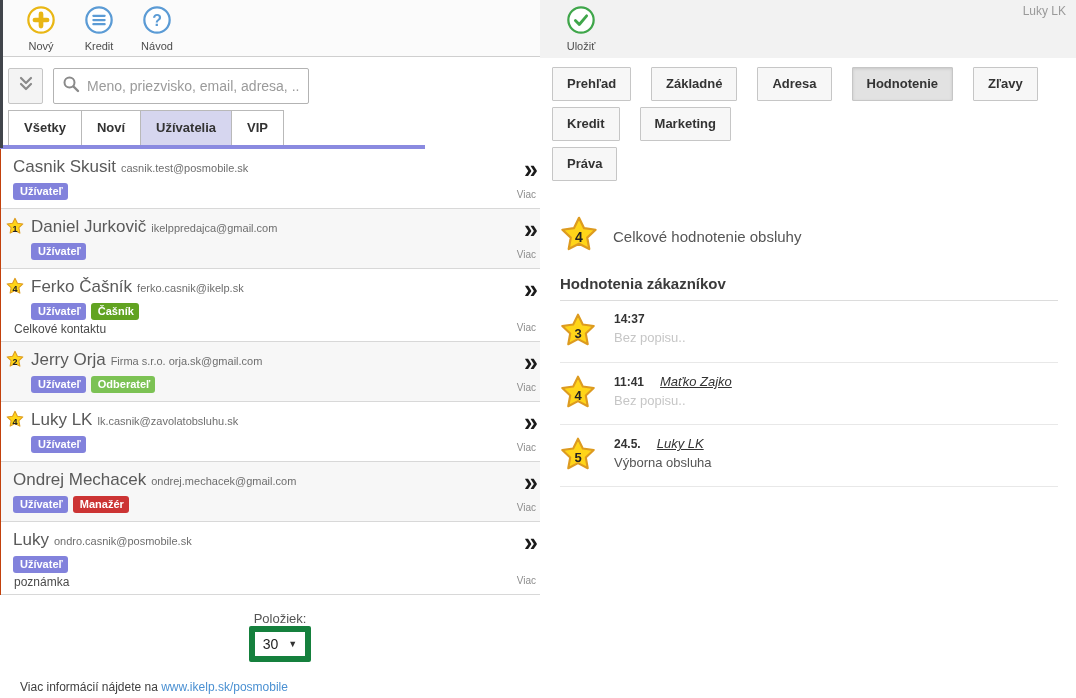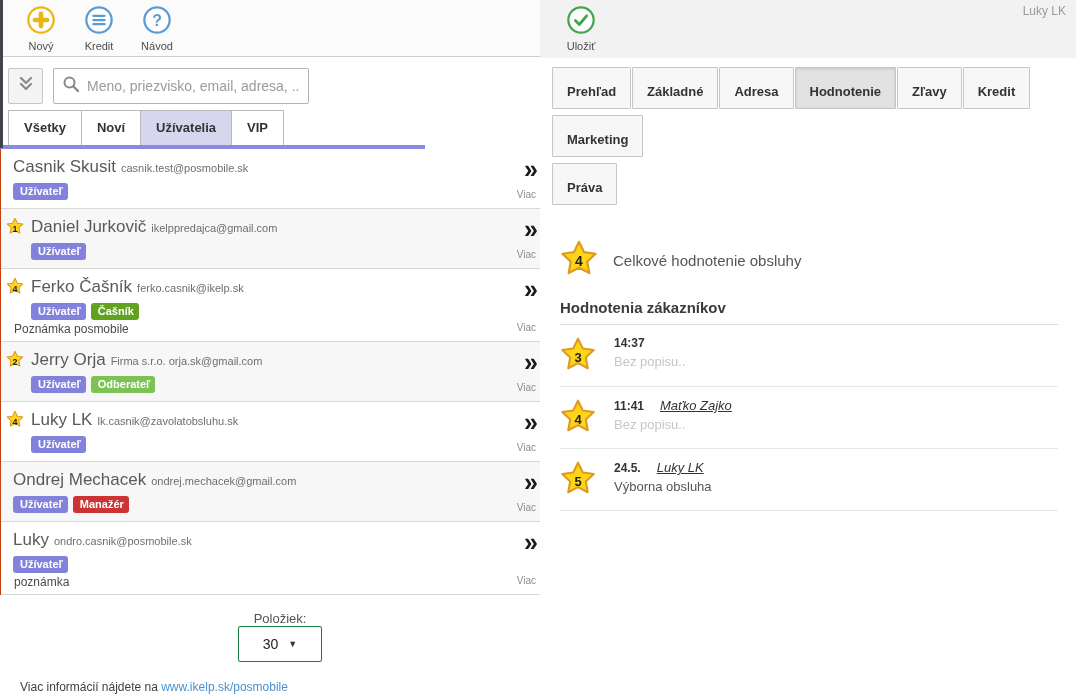--- a/index.html
+++ b/index.html
@@ -44,30 +44,30 @@
   .crow-name { font-size:17px; color:#5a5a5a; }
   .crow-detail { font-size:11px; color:#6e6e6e; margin-left:5px; }
   .crow-badges { margin-top:4px; }
   .badge { display:inline-block; color:#fff; font-size:11px; font-weight:bold; padding:2px 5px 3px 7px; border-radius:3px; margin-right:5px; }
   .crow-note { position:absolute; left:13px; bottom:5px; font-size:12px; color:#4a4a4a; }
   .crow-more { position:absolute; right:14px; top:8px; font-size:25px; font-weight:bold; color:#1b1b1b; line-height:24px; letter-spacing:-2px; cursor:pointer; }
   .crow-viac { position:absolute; right:14px; bottom:8px; font-size:10px; color:#8d8d8d; }
 
   .pager { margin:16px 0 0 20px; display:flex; align-items:center;flex-direction:column; }
   .pager-label { font-size:13px; color:#555; }
-  .pager-select { width:84px; height:36px; border:1px solid #15803d; border-radius:2px; background:#fff; display:flex; align-items:center; justify-content:center; font-size:14px; color:#222; cursor:pointer; }
+  .pager-select { width:62px; height:36px; border:6px solid #15803d; border-radius:2px; background:#fff; display:flex; align-items:center; justify-content:center; font-size:14px; color:#222; cursor:pointer; }
   .pager-select .arrow { font-size:9px; color:#333; margin-left:10px; }
 
   .lfooter { margin:18px 0 0 20px; font-size:12px; color:#3f3f3f; }
   .lfooter a { color:#4a90d2; text-decoration:none; }
 
   
   .right-panel { position:absolute; left:540px; top:58px; width:536px; height:640px; background:#fff; }
   .rtabs { display:flex; margin:9px 0 0 12px; flex-wrap:wrap; }
-  .rtab { border:1px solid #c6c6c6; background:#f7f7f7; padding:16px 14px 9px 14px; font-size:13px; font-weight:bold; color:#333; margin-right:1px; margin-bottom:6px; cursor:pointer; border-radius:1px; }
+  .rtab { border:1px solid #c6c6c6; background:#f7f7f7; padding:8px 14px 9px 14px; font-size:13px; font-weight:bold; color:#333; margin-right:20px; margin-bottom:6px; cursor:pointer; border-radius:1px; }
   .rtab.active { background:#e2e2e2; box-shadow:inset 0 1px 3px rgba(0,0,0,0.12); }
 
   .rcontent { padding:0 18px 0 20px; }
   .summary { display:flex; align-items:center; margin-top:28px; }
   .summary-label { font-size:15px; color:#565656; margin-left:15px; }
   .section-title { margin-top:18px; padding-bottom:8px; font-size:15px; font-weight:bold; color:#3b3b3b; border-bottom:1px solid #dcdcdc; }
   .rating-row { display:flex; padding:9px 0 10px 0; border-bottom:1px solid #e8e8e8; }
   .rating-star { flex:0 0 54px; padding-top:2px; }
   .rating-body { flex:1; padding-top:2px; }
   .rating-line1 { font-size:12px; }
@@ -162,21 +162,21 @@
           <div class="crow-viac">Viac</div>
         </div>
         <div class="contact-row tall">
           <span class="crow-star"><span class="star"><svg width="18" height="18" viewBox="0 0 24 24">
                 <path d="M12 1.8 L15.2 8.3 L22.5 9.3 L17.2 14.3 L18.5 21.5 L12 18.1 L5.5 21.5 L6.8 14.3 L1.5 9.3 L8.8 8.3 Z" fill="#ffd519" stroke="#dd9b20" stroke-width="1.4" stroke-linejoin="round"></path>
               </svg><span class="star-num" style="font-size: 9px;">4</span></span></span>
           <div class="crow-main with-star">
             <div class="crow-nameline"><span class="crow-name">Ferko Čašník</span><span class="crow-detail">ferko.casnik@ikelp.sk</span></div>
             <div class="crow-badges"><span class="badge" style="background: rgb(130, 130, 220);">Užívateľ</span><span class="badge" style="background: rgb(97, 163, 33);">Čašník</span></div>
           </div>
-          <div class="crow-note">Poznámka posmobile</div>
+          <div class="crow-note">Celkové kontaktu</div>
           <div class="crow-more">»</div>
           <div class="crow-viac">Viac</div>
         </div>
         <div class="contact-row alt">
           <span class="crow-star"><span class="star"><svg width="18" height="18" viewBox="0 0 24 24">
                 <path d="M12 1.8 L15.2 8.3 L22.5 9.3 L17.2 14.3 L18.5 21.5 L12 18.1 L5.5 21.5 L6.8 14.3 L1.5 9.3 L8.8 8.3 Z" fill="#ffd519" stroke="#dd9b20" stroke-width="1.4" stroke-linejoin="round"></path>
               </svg><span class="star-num" style="font-size: 9px;">2</span></span></span>
           <div class="crow-main with-star">
             <div class="crow-nameline"><span class="crow-name">Jerry Orja</span><span class="crow-detail">Firma s.r.o.  orja.sk@gmail.com</span></div>
             <div class="crow-badges"><span class="badge" style="background: rgb(130, 130, 220);">Užívateľ</span><span class="badge" style="background: rgb(124, 194, 84);">Odberateľ</span></div>

